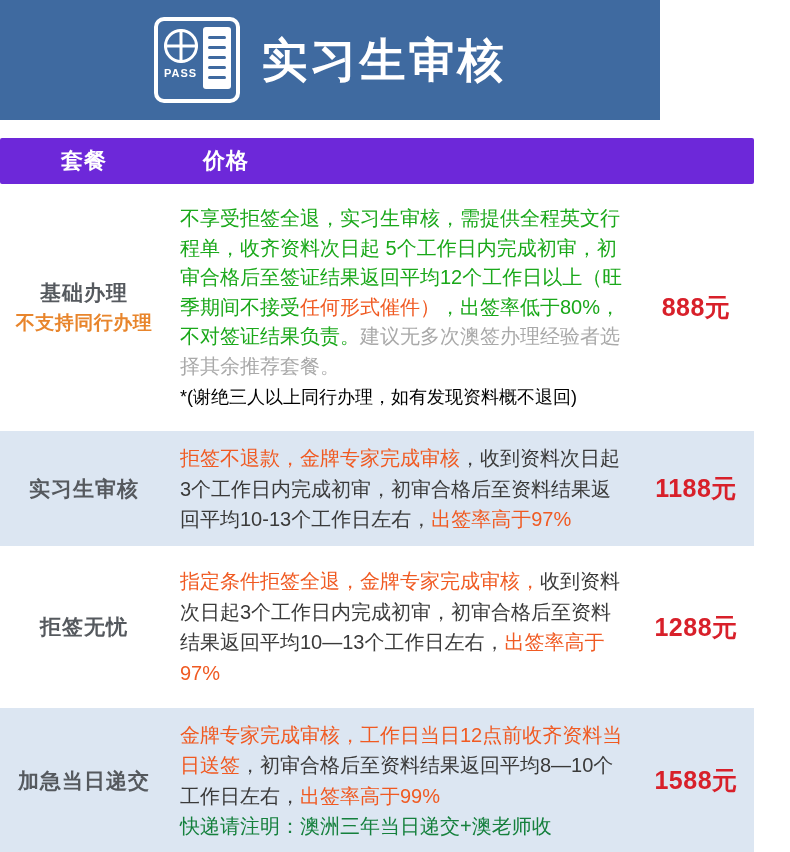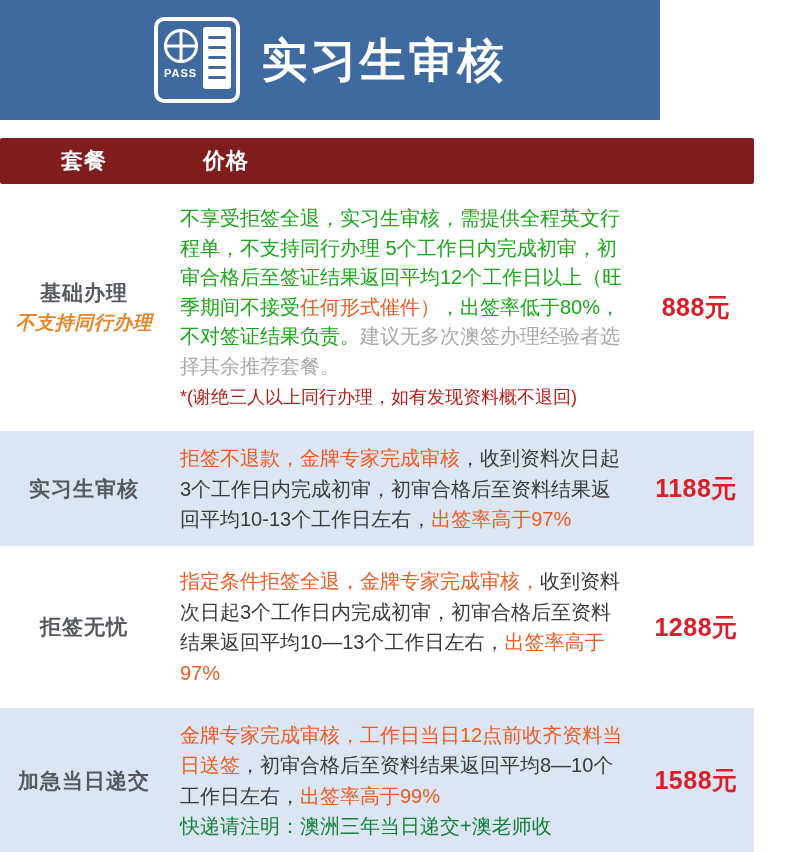--- a/index.html
+++ b/index.html
@@ -44,21 +44,21 @@
     white-space: nowrap;
   }
 
   
   .table {
     width: 754px;
     margin: 18px auto 0 auto;
   }
   .thead {
     display: flex;
-    background: #7f1d1d;
+    background: #6d28d9;
     height: 46px;
     align-items: center;
     border-radius: 2px;
   }
   .th {
     color: #ffffff;
     font-size: 22px;
     font-weight: bold;
     text-align: center;
     letter-spacing: 1px;
@@ -101,21 +101,20 @@
     line-height: 1.35;
     letter-spacing: 1px;
   }
   .plan-note {
     font-size: 19px;
     font-weight: bold;
     color: #e8852c;
     line-height: 1.35;
     margin-top: 3px;
     letter-spacing: 0.5px;
-    font-style: italic;
   }
 
   .cell-svc {
     flex: 1 1 auto;
     padding: 12px 10px 12px 12px;
     box-sizing: border-box;
     font-size: 20px;
     line-height: 1.52;
     color: #3a3a3a;
   }
@@ -129,21 +128,21 @@
     justify-content: center;
     font-size: 25px;
     font-weight: bold;
     color: #d8202a;
     letter-spacing: 0.5px;
   }
 
   
   .t-green { color: #1aa81a; }
   .t-gray  { color: #a9a9a9; }
-  .t-red   { color: #b91c1c; }
+  .t-red   { color: #000000; }
   .t-orange{ color: #f05a22; }
   .t-blue  { color: #15803d; }
   .t-dark  { color: #3a3a3a; }
 
   .row-basic .cell-svc { font-size: 20px; line-height: 1.48; }
   .row-basic .t-red { font-size: 18px; }
 
   
   .logo-box {
     position: absolute;
@@ -238,21 +237,21 @@
       <div class="th col-plan">套餐</div>
       <div class="th col-price">价格</div>
     </div>
 
     <div class="row row-basic">
       <div class="cell-plan">
         <div class="plan-name">基础办理</div>
         <div class="plan-note">不支持同行办理</div>
       </div>
       <div class="cell-svc">
-        <p><span class="t-green">不享受拒签全退，实习生审核，需提供全程英文行程单，不支持同行办理 5个工作日内完成初审，初审合格后至签证结果返回平均12个工作日以上（旺季期间不接受</span><span class="t-orange">任何形式催件）</span><span class="t-green">，出签率低于80%，不对签证结果负责。</span><span class="t-gray">建议无多次澳签办理经验者选择其余推荐套餐。</span></p>
+        <p><span class="t-green">不享受拒签全退，实习生审核，需提供全程英文行程单，收齐资料次日起 5个工作日内完成初审，初审合格后至签证结果返回平均12个工作日以上（旺季期间不接受</span><span class="t-orange">任何形式催件）</span><span class="t-green">，出签率低于80%，不对签证结果负责。</span><span class="t-gray">建议无多次澳签办理经验者选择其余推荐套餐。</span></p>
         <p><span class="t-red">*(谢绝三人以上同行办理，如有发现资料概不退回)</span></p>
       </div>
       <div class="cell-price">888元</div>
     </div>
 
     <div class="row alt">
       <div class="cell-plan">
         <div class="plan-name">实习生审核</div>
       </div>
       <div class="cell-svc">

